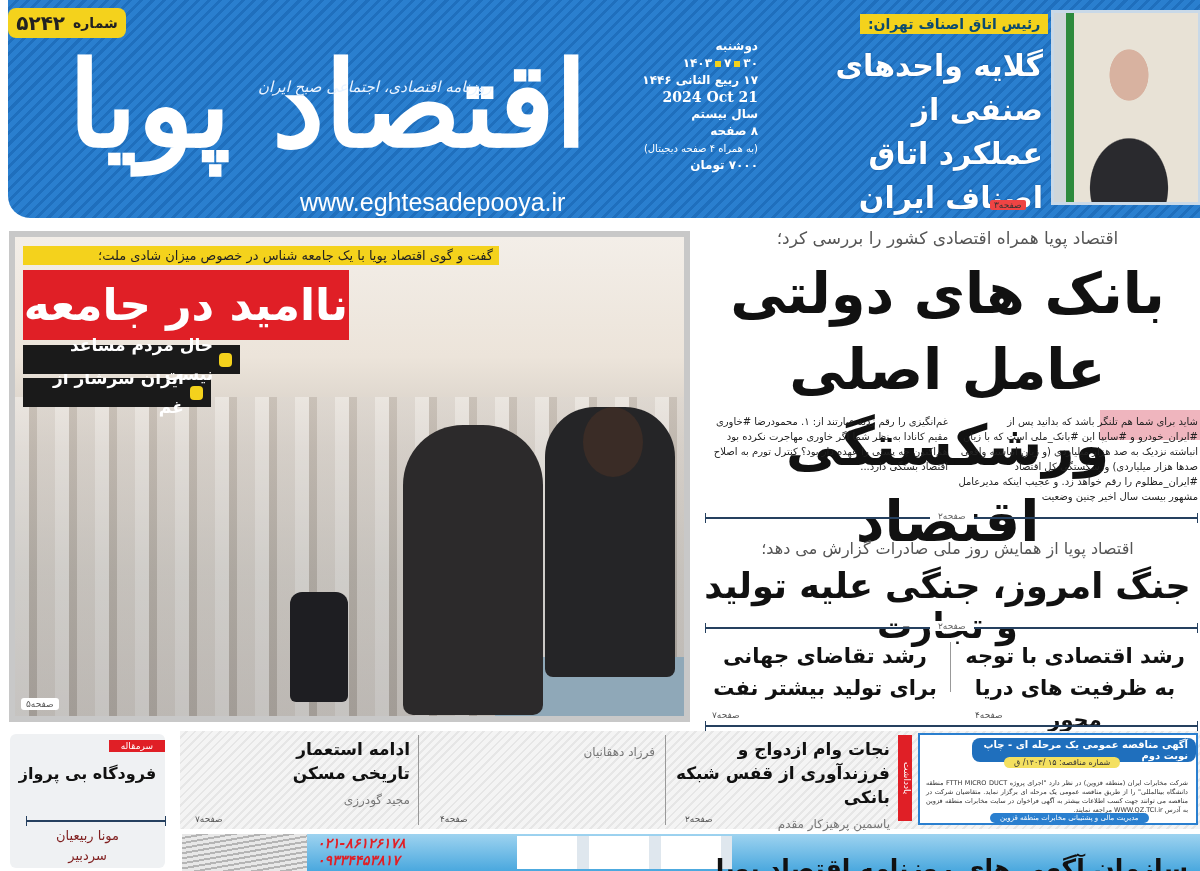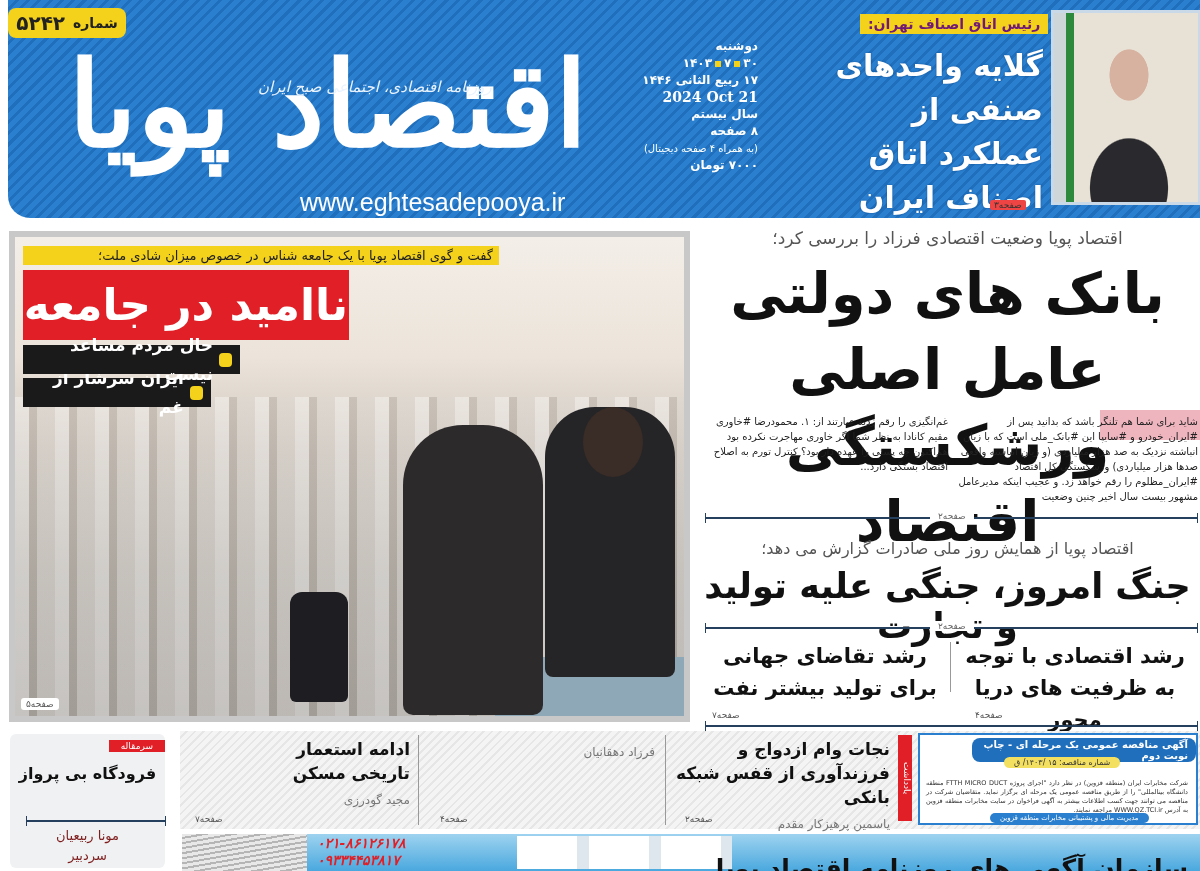--- a/index.html
+++ b/index.html
@@ -12,21 +12,21 @@
     .issue-badge .lbl { font-size: 14px; }
     .issue-badge .num { font-size: 20px; }
     .logo { position: absolute; left: 40px; top: 30px; width: 560px; height: 150px; color: #fff; font-family: "DejaVu Serif", serif;
       font-size: 118px; font-weight: bold; direction: rtl; text-align: center; line-height: 150px; letter-spacing: -4px; }
     .tagline { position: absolute; left: 250px; top: 78px; color: #e9f3ff; font-size: 15px; font-style: italic; direction: rtl; }
     .website { position: absolute; left: 292px; top: 188px; color: #fff; font-size: 25px; font-family: "Liberation Sans", sans-serif; }
     .dateblock { position: absolute; left: 620px; top: 38px; width: 130px; color: #fff; direction: rtl; font-size: 12px; font-weight: bold; line-height: 17px; }
     .dateblock .sq { display: inline-block; width: 6px; height: 6px; background: #f4d21c; margin: 0 3px; vertical-align: middle; }
     .dateblock .greg { font-family: "DejaVu Serif", serif; font-size: 14px; direction: ltr; text-align: right; }
     .dateblock .small { font-size: 10px; font-weight: normal; }
-    .side-kicker { position: absolute; left: 852px; top: 14px; background: #f4d21c; color: #701a75; font-weight: bold; font-size: 14px; padding: 2px 8px; direction: rtl; }
+    .side-kicker { position: absolute; left: 852px; top: 14px; background: #f4d21c; color: #0c4a6e; font-weight: bold; font-size: 14px; padding: 2px 8px; direction: rtl; }
     .side-headline { position: absolute; left: 790px; top: 44px; width: 245px; color: #fff; font-size: 30px; font-weight: bold; line-height: 44px; direction: rtl; text-align: right;
       text-shadow: 0 0 2px #0d4f94; }
     .photo-frame { position: absolute; left: 1043px; top: 10px; width: 150px; height: 195px; background: #dfe8f0; border: 3px solid #c9d9e8; overflow: hidden; }
     .photo-man { position: absolute; inset: 0; background:
       radial-gradient(ellipse 32px 42px at 75px 62px, #d8b2a0 60%, transparent 62%),
       radial-gradient(ellipse 55px 70px at 75px 175px, #2a2a2e 70%, transparent 72%),
       linear-gradient(90deg, #cfd6d9 0 12px, #2d8a3c 12px 20px, #e8e2d6 20px); }
     .page-ref { position: absolute; font-size: 9px; color: #555; direction: rtl; }
     .page-ref.on-blue { left: 990px; top: 200px; background: #ef4444; padding: 0 4px; border-radius: 2px; color: #333; font-family: Liberation Serif, serif; }
     
@@ -123,21 +123,21 @@
     <span class="dot"></span>
     <span>ایران سرشار از غم</span>
   </div>
   <div class="ps-bullet" style="top:108px;width:217px;">
     <span class="dot"></span>
     <span>حال مردم مساعد نیست</span>
   </div>
   <div class="ps-page">صفحه۵</div>
 </div>
 
-<div class="main-kicker">اقتصاد پویا وضعیت اقتصادی فرزاد را بررسی کرد؛</div>
+<div class="main-kicker">اقتصاد پویا همراه اقتصادی کشور را بررسی کرد؛</div>
 <div class="main-headline">بانک های دولتی عامل اصلی ورشکستگی اقتصاد</div>
 <div class="pink-tag"></div>
 <div class="main-body" style="left:958px;width:240px;">شاید برای شما هم تلنگر باشد که بدانید پس از #ایران_خودرو و #سایپا این #بانک_ملی است که با زیان انباشته نزدیک به صد هزار میلیاردی (و زیان انباشته واقعی صدها هزار میلیاردی) ورشکستگی کل اقتصاد #ایران_مظلوم را رقم خواهد زد. و عجیب اینکه مدیرعامل مشهور بیست سال اخیر چنین وضعیت</div>
 <div class="main-body" style="left:708px;width:240px;">غم‌انگیزی را رقم زدند عبارتند از: ۱. محمودرضا #خاوری مقیم کانادا به نظر شما اگر خاوری مهاجرت نکرده بود هم‌اکنون چه پستی را عهده دار بود؟ کنترل تورم به اصلاح اقتصاد بستگی دارد...</div>
 <div class="rule" style="left:705px;top:517px;width:493px;"></div>
 <div class="rule-label" style="left:930px;top:511px;">صفحه۲</div>
 
 <div class="second-kicker">اقتصاد پویا از همایش روز ملی صادرات گزارش می دهد؛</div>
 <div class="second-headline">جنگ امروز، جنگی علیه تولید و تجارت</div>
 <div class="rule" style="left:705px;top:627px;width:493px;"></div>

